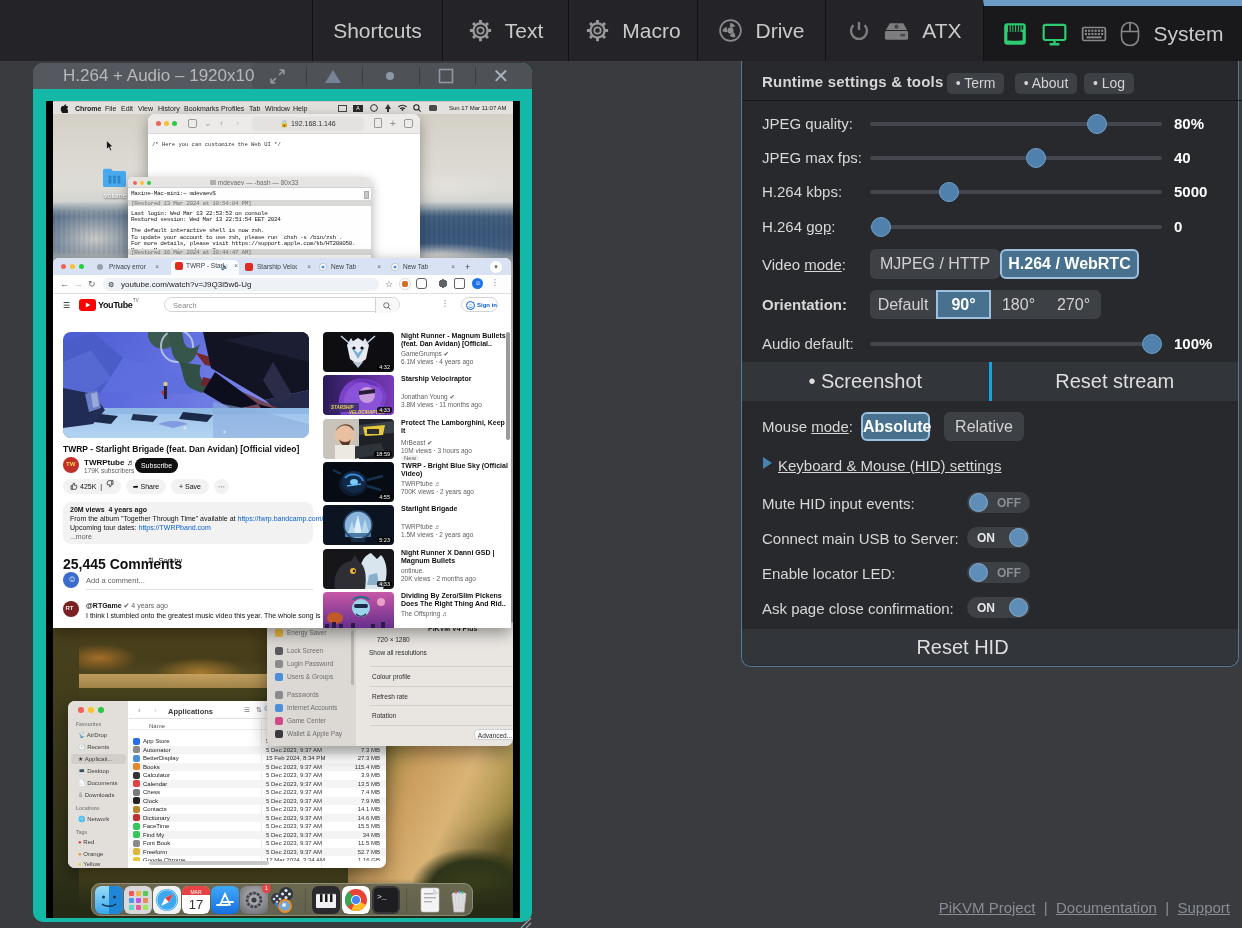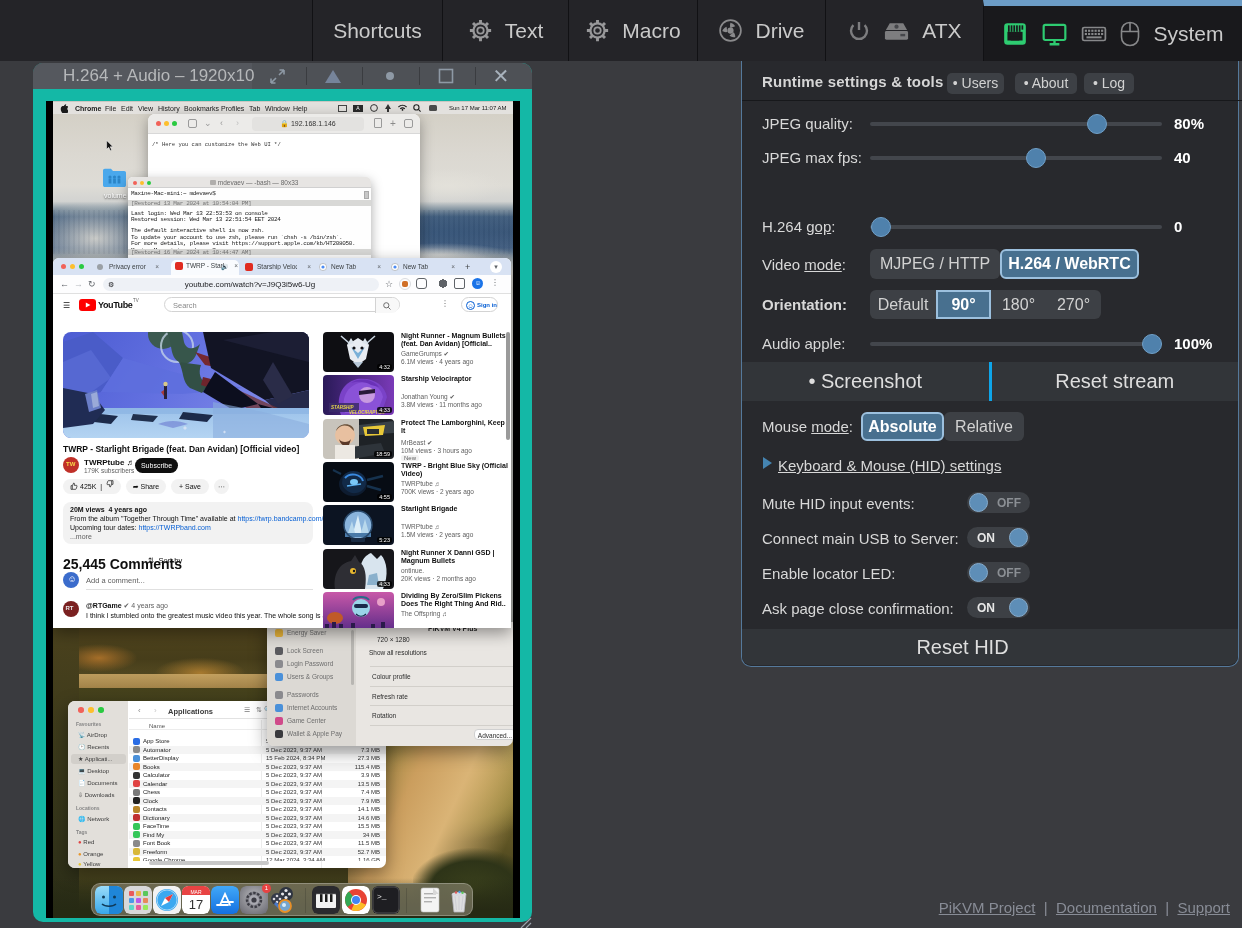--- a/index.html
+++ b/index.html
@@ -51,21 +51,21 @@
 #term .bar { position:absolute; left:0; top:0; width:243px; height:11px; background:#e7e5e3; border-radius:5px 5px 0 0; border-bottom:1px solid #d0d0d0; }
 .tline { position:absolute; left:3px; font-size:6px; letter-spacing:-0.35px; color:#222; white-space:nowrap; }
 .tband { position:absolute; left:0; width:243px; height:6px; background:#d8d8d6; }
 
 #chrome { left:0px; top:157px; width:458px; height:370px; background:#fff; border-radius:6px 6px 0 0; box-shadow:0 5px 16px rgba(0,0,0,0.4); }
 #tabbar { position:absolute; left:0; top:0; width:458px; height:17px; background:#d8e2f3; border-radius:6px 6px 0 0; }
 .tab { position:absolute; top:3px; height:14px; font-size:6.5px; color:#3c4043; }
 .tab .fav { position:absolute; left:0; top:2px; width:8px; height:8px; border-radius:2px; }
 .tab .tx { position:absolute; left:12px; top:2px; white-space:nowrap; overflow:hidden; }
 #toolbar { position:absolute; left:0; top:17px; width:458px; height:19px; background:#fdfdfe; border-bottom:1px solid #e0e0e0; }
-#urlpill { position:absolute; left:50px; top:3px; width:276px; height:13px; background:#eef1f6; border-radius:7px; font-size:8px; color:#202124; line-height:13px; padding-left:18px;text-align:center; }
+#urlpill { position:absolute; left:50px; top:3px; width:276px; height:13px; background:#eef1f6; border-radius:7px; font-size:8px; color:#202124; line-height:13px; padding-left:18px; }
 #ythead { position:absolute; left:0; top:36px; width:458px; height:22px; background:#fff; }
 #ytsearch { position:absolute; left:111px; top:3px; width:236px; height:15px; border:1px solid #d3d3d3; border-radius:8px; }
 #ytcontent { position:absolute; left:0; top:58px; width:458px; height:312px; background:#fff; overflow:hidden; }
 .ytpill { position:absolute; background:#f2f2f2; border-radius:8px; font-size:7px; color:#0f0f0f; text-align:center; }
 .sbitem { position:absolute; left:270px; width:188px; height:40px; }
 .sbthumb { position:absolute; left:0; top:0; width:71px; height:40px; border-radius:4px; overflow:hidden; }
 .sbtx { position:absolute; left:78px; top:0px; width:110px; font-size:7px; font-weight:bold; color:#0f0f0f; line-height:8px; }
 .sbmeta { position:absolute; left:78px; font-size:6.5px; color:#606060; }
 .dur { position:absolute; right:2px; bottom:2px; background:rgba(0,0,0,0.8); color:#fff; font-size:5.5px; padding:0 2px; border-radius:2px; }
 
@@ -941,38 +941,45 @@
     </div>
   </div>
   <svg class="abs" style="left:487px; top:854px;" width="12" height="12" viewBox="0 0 12 12" stroke="#9aa2ac" stroke-width="1.2">
         <path d="M11 1L1 11M11 6L6 11"></path>
       </svg>
 </div>
 
 <div id="panel">
   <div id="phead">
     <b>Runtime settings &amp; tools</b>
-    <div class="hbtn" style="left:205px; width:57px;">• Users</div>
+    <div class="hbtn" style="left:205px; width:57px;">• Term</div>
     <div class="hbtn" style="left:273px; width:62px;">• About</div>
     <div class="hbtn" style="left:342px; width:50px;">• Log</div>
   </div>
 
   <div class="prow" style="top:50px;">
     <div class="plabel">JPEG quality:</div>
     <div class="strack">
           <div class="sthumb" style="left:217px;"></div>
         </div>
     <div class="pvalue">80%</div>
   </div>
   <div class="prow" style="top:84px;">
     <div class="plabel">JPEG max fps:</div>
     <div class="strack">
           <div class="sthumb" style="left:156px;"></div>
         </div>
     <div class="pvalue">40</div>
+  </div>
+  <div class="prow" style="top:118px;">
+    <div class="plabel">H.264 kbps:</div>
+    <div class="strack">
+          <div class="sthumb" style="left:69px;"></div>
+        </div>
+    <div class="pvalue">5000</div>
   </div>
   <div class="prow" style="top:153px;">
     <div class="plabel">H.264 <span style="text-decoration:underline;">gop</span>:</div>
     <div class="strack">
           <div class="sthumb" style="left:1px;"></div>
         </div>
     <div class="pvalue">0</div>
   </div>
 
   <div class="prow" style="top:188px; height:30px;">
@@ -983,35 +990,35 @@
 
   <div class="prow" style="top:229px; height:29px;">
     <div class="plabel" style="top:6px;font-weight:bold;">Orientation:</div>
     <div class="btn" style="position:absolute; left:128px; top:0; width:66px; height:29px; line-height:29px; border-radius:6px 0 0 6px;">Default</div>
     <div class="btn sel" style="position:absolute; left:194px; top:0; width:55px; height:29px; line-height:25px; border-radius:0;">90°</div>
     <div class="btn" style="position:absolute; left:249px; top:0; width:55px; height:29px; line-height:29px; border-radius:0;">180°</div>
     <div class="btn" style="position:absolute; left:304px; top:0; width:55px; height:29px; line-height:29px; border-radius:0 6px 6px 0;">270°</div>
   </div>
 
   <div class="prow" style="top:270px;">
-    <div class="plabel">Audio apple:</div>
+    <div class="plabel">Audio default:</div>
     <div class="strack">
           <div class="sthumb" style="left:272px;"></div>
         </div>
     <div class="pvalue">100%</div>
   </div>
 
   <div class="brow" style="top:301px;">
     <div class="bcell">• Screenshot</div>
     <div class="bcell">Reset stream</div>
   </div>
 
   <div class="prow" style="top:351px; height:29px;">
     <div class="plabel" style="top:6px;">Mouse <span style="text-decoration:underline;">mode</span>:</div>
-    <div class="btn sel" style="position:absolute; left:119px; top:0; width:83px; height:29px; line-height:25px;">Absolute</div>
+    <div class="btn sel" style="position:absolute; left:119px; top:0; width:69px; height:29px; line-height:25px;">Absolute</div>
     <div class="btn" style="position:absolute; left:202px; top:0; width:80px; height:29px; line-height:29px;">Relative</div>
   </div>
 
   <div class="prow" style="top:392px;">
     <svg class="abs" style="left:21px; top:4px;" width="9" height="12" viewBox="0 0 9 12" fill="#4584b1">
           <path d="M0 0L9 6L0 12z"></path>
         </svg>
     <div class="plabel" style="left:36px; text-decoration:underline;">Keyboard &amp; Mouse (HID) settings</div>
   </div>
 

